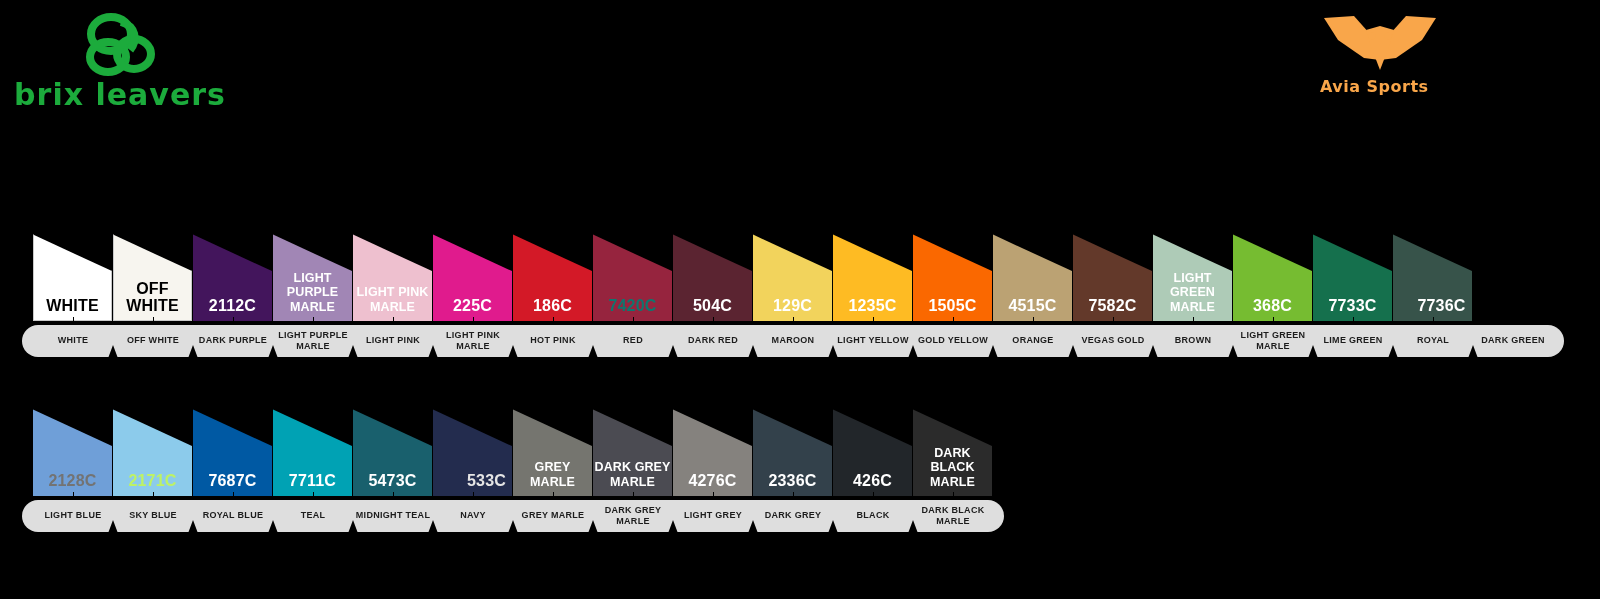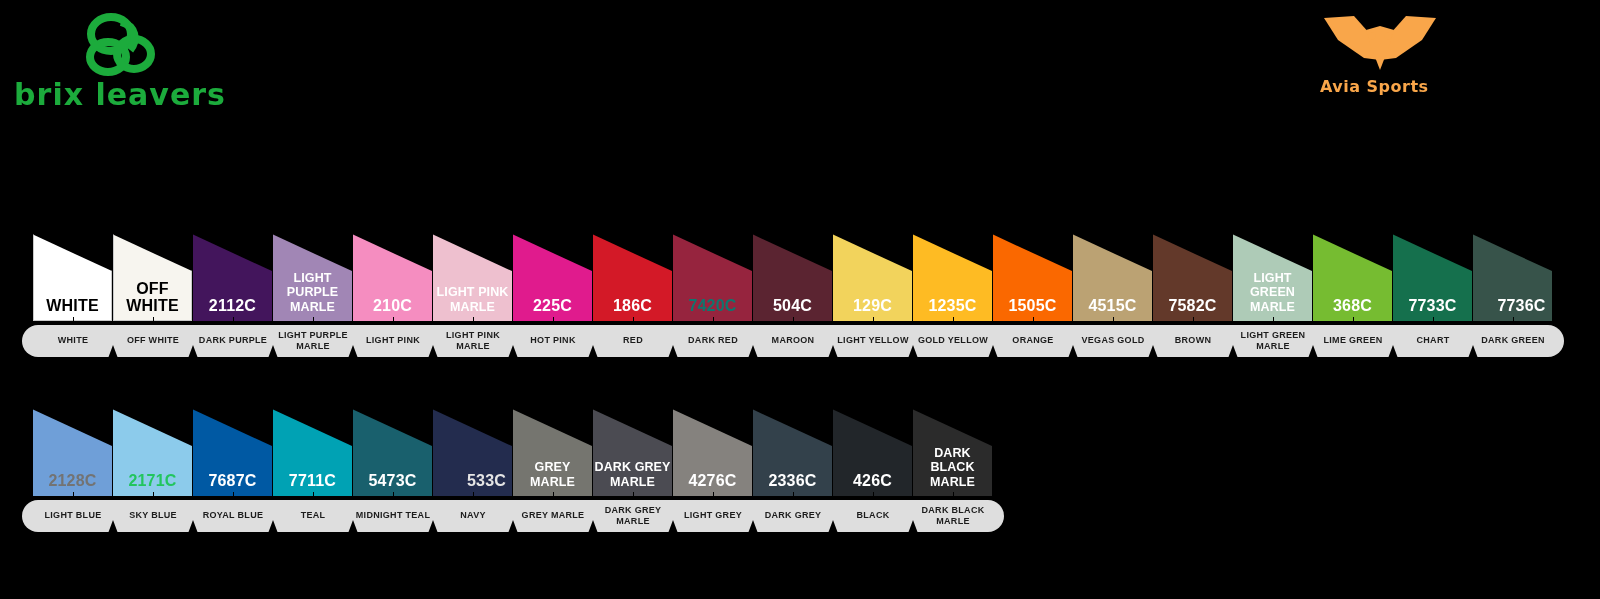--- a/index.html
+++ b/index.html
@@ -199,24 +199,20 @@
         </div>
         <div class="swatch">
           <div class="swatch-shape" style="background: rgb(67, 21, 92);"></div>
           <div class="swatch-code" style="color: rgb(255, 255, 255);">2112C</div>
         </div>
         <div class="swatch">
           <div class="swatch-shape" style="background: rgb(161, 134, 181);"></div>
           <div class="swatch-code small" style="color: rgb(255, 255, 255);">LIGHT PURPLE MARLE</div>
         </div>
         <div class="swatch">
-          <div class="swatch-shape" style="background: rgb(245, 141, 192);"></div>
-          <div class="swatch-code" style="color: rgb(255, 255, 255);">210C</div>
-        </div>
-        <div class="swatch">
           <div class="swatch-shape" style="background: rgb(238, 192, 207);"></div>
           <div class="swatch-code small" style="color: rgb(255, 255, 255);">LIGHT PINK MARLE</div>
         </div>
         <div class="swatch">
           <div class="swatch-shape" style="background: rgb(224, 27, 141);"></div>
           <div class="swatch-code" style="color: rgb(255, 255, 255);">225C</div>
         </div>
         <div class="swatch">
           <div class="swatch-shape" style="background: rgb(211, 25, 39);"></div>
           <div class="swatch-code" style="color: rgb(255, 255, 255);">186C</div>
@@ -415,42 +411,42 @@
           <div class="label-connector"></div>
           <span class="label-text">LIME GREEN</span>
         </div>
         <div class="label-cell">
           <div class="divider-spike">
             <svg width="10" height="32" viewBox="0 0 10 32" xmlns="http://www.w3.org/2000/svg">
               <path d="M5 0 L5 20 L9.5 32 L0.5 32 L5 20 Z" fill="#000"></path>
             </svg>
           </div>
           <div class="label-connector"></div>
-          <span class="label-text">CHART</span>
+          <span class="label-text">ROYAL</span>
         </div>
         <div class="label-cell">
           <div class="divider-spike">
             <svg width="10" height="32" viewBox="0 0 10 32" xmlns="http://www.w3.org/2000/svg">
               <path d="M5 0 L5 20 L9.5 32 L0.5 32 L5 20 Z" fill="#000"></path>
             </svg>
           </div>
           <div class="label-connector"></div>
           <span class="label-text">DARK GREEN</span>
         </div>
       </div>
     </div>
   <div class="row" id="row-2">
       <div class="swatch-strip" style="left: 33px;">
         <div class="swatch">
           <div class="swatch-shape" style="background: rgb(111, 159, 216);"></div>
           <div class="swatch-code" style="color: #737373;">2128C</div>
         </div>
         <div class="swatch">
           <div class="swatch-shape" style="background: rgb(140, 203, 235);"></div>
-          <div class="swatch-code" style="color: #22c55e;">2171C</div>
+          <div class="swatch-code" style="color: #bef264;">2171C</div>
         </div>
         <div class="swatch">
           <div class="swatch-shape" style="background: rgb(0, 89, 163);"></div>
           <div class="swatch-code" style="color: rgb(255, 255, 255);">7687C</div>
         </div>
         <div class="swatch">
           <div class="swatch-shape" style="background: rgb(0, 162, 180);"></div>
           <div class="swatch-code" style="color: rgb(255, 255, 255);">7711C</div>
         </div>
         <div class="swatch">

